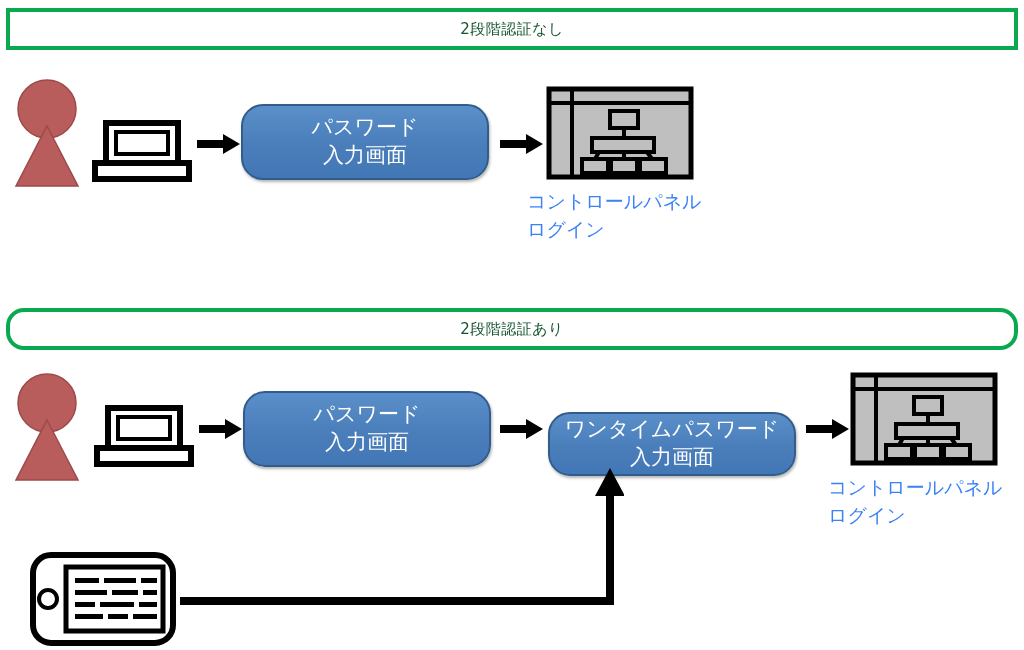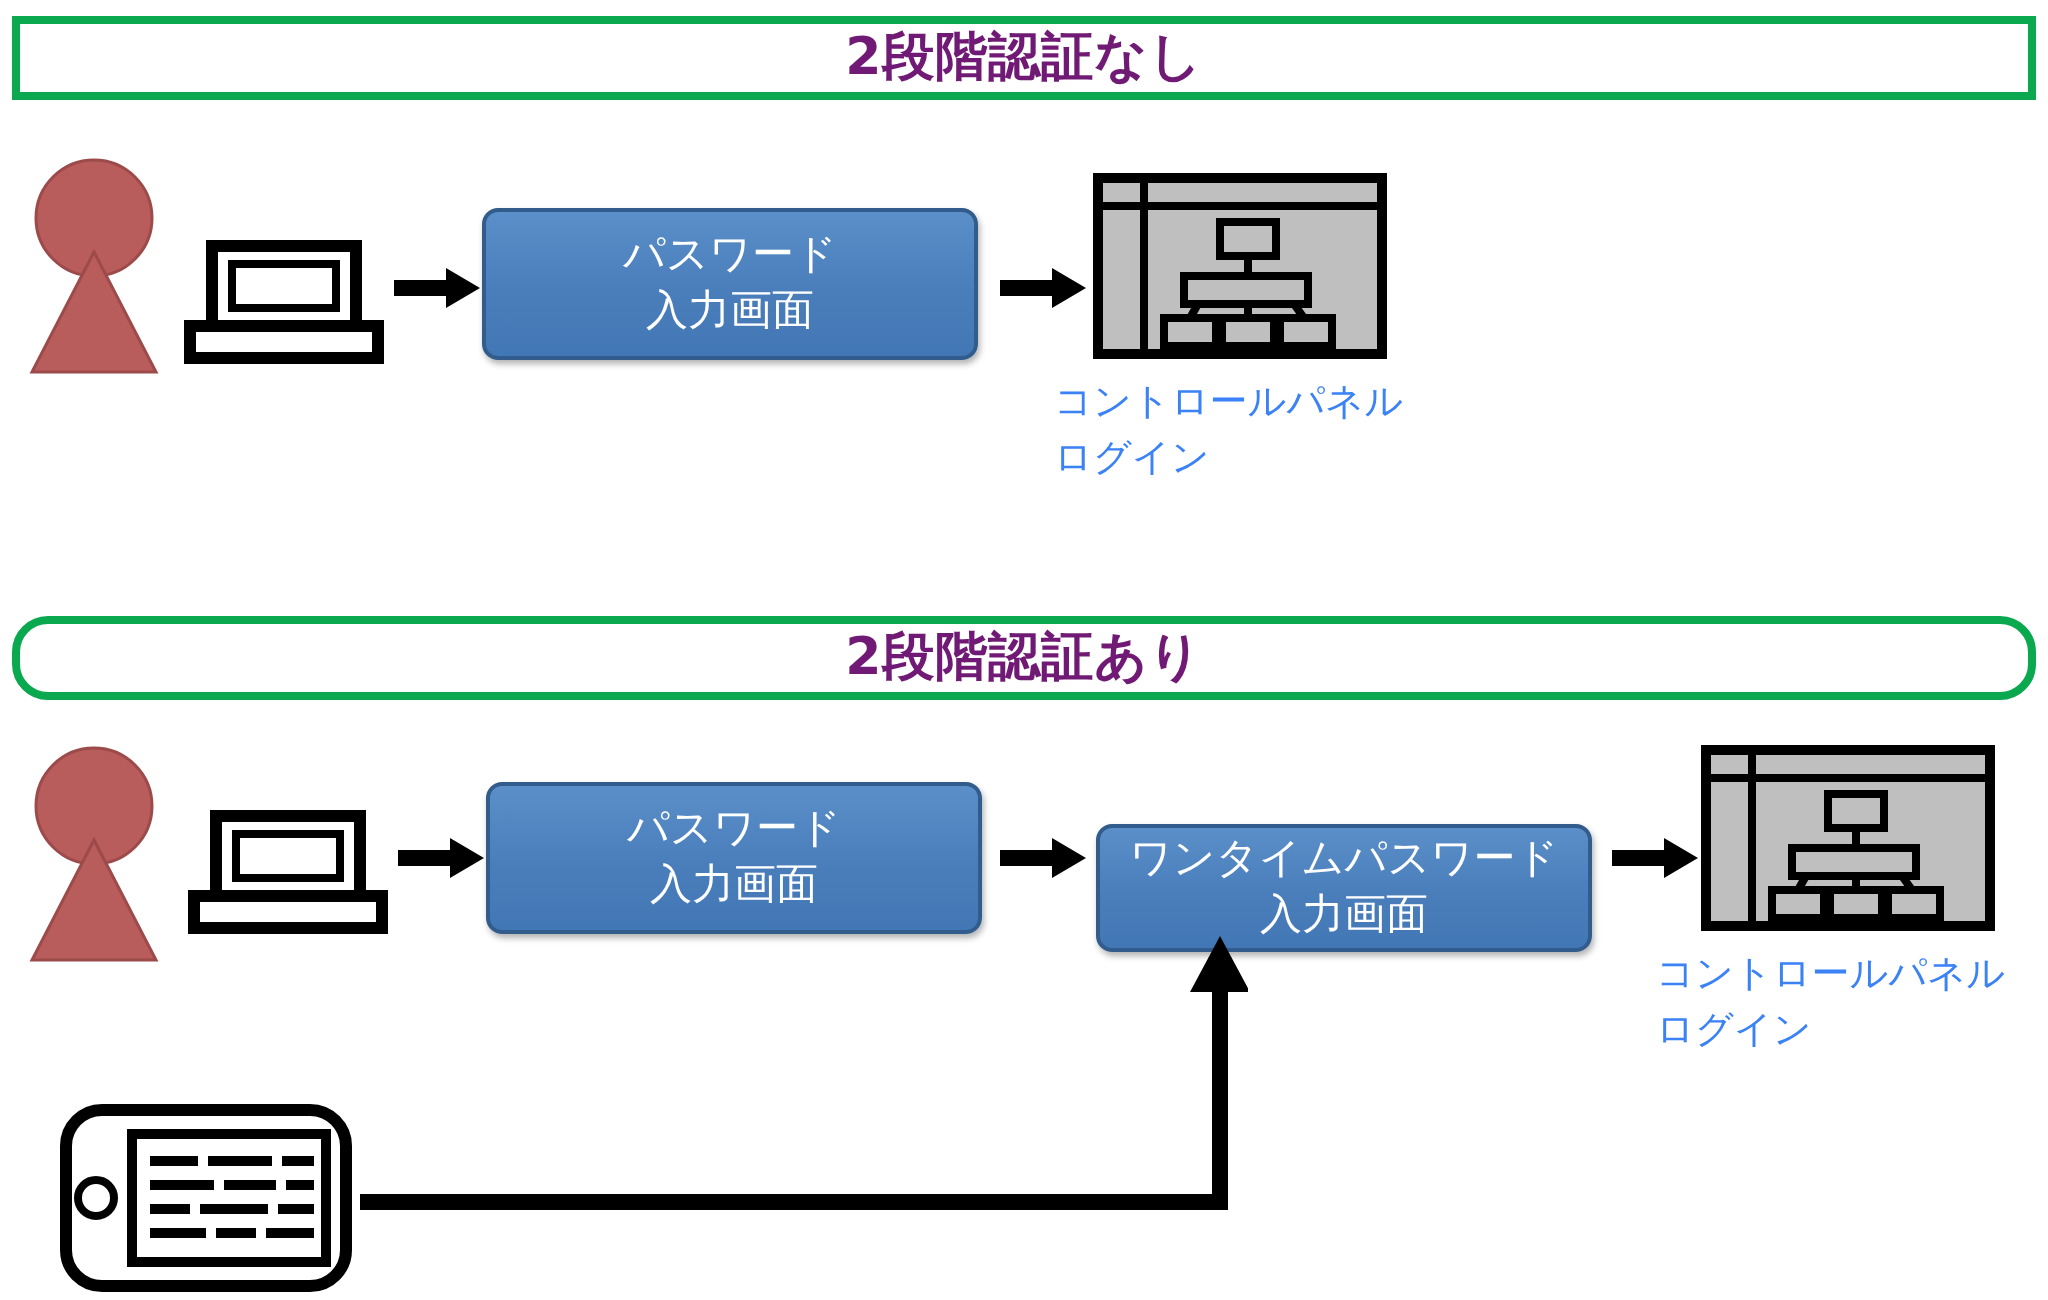--- a/index.html
+++ b/index.html
@@ -25,43 +25,42 @@
   .banner {
     position: absolute;
     box-sizing: border-box;
     background: #ffffff;
     border: 4px solid #0aa84f;
     display: flex;
     align-items: center;
     justify-content: center;
   }
   .banner-label {
-    font-size: 26px;
-    color: #701a75;
+    font-size: 15px;
+    color: #14532d;
     letter-spacing: 0.5px;
     line-height: 1;
     white-space: nowrap;
-    font-weight: bold;
   }
   #banner-1 { left: 6px;  top: 8px;   width: 1012px; height: 42px; }
   #banner-2 { left: 6px;  top: 308px; width: 1012px; height: 42px; border-radius: 18px; }
 
   
   .person { position: absolute; }
 
   
   .laptop { position: absolute; }
 
   
   .proc-box {
     position: absolute;
     box-sizing: border-box;
     background: linear-gradient(to bottom, #5b8fc9 0%, #4a7ebb 55%, #4277b5 100%);
     border: 2px solid #315c8c;
-    border-radius: 8px;
+    border-radius: 22px;
     box-shadow: 1px 2px 3px rgba(0,0,0,0.30);
     display: flex;
     flex-direction: column;
     align-items: center;
     justify-content: center;
   }
   .proc-line {
     color: #ffffff;
     font-size: 21px;
     line-height: 1.32;

